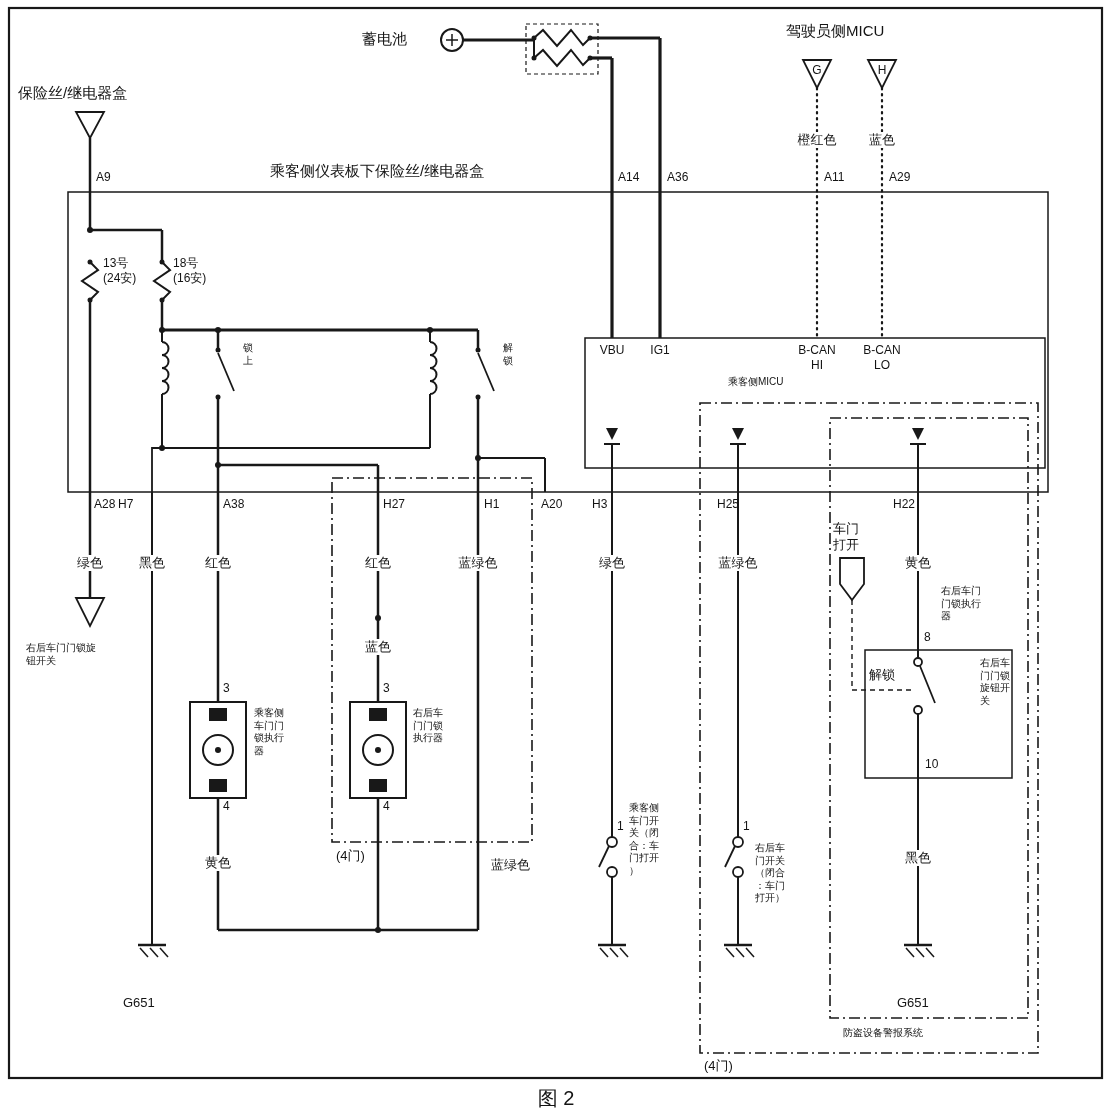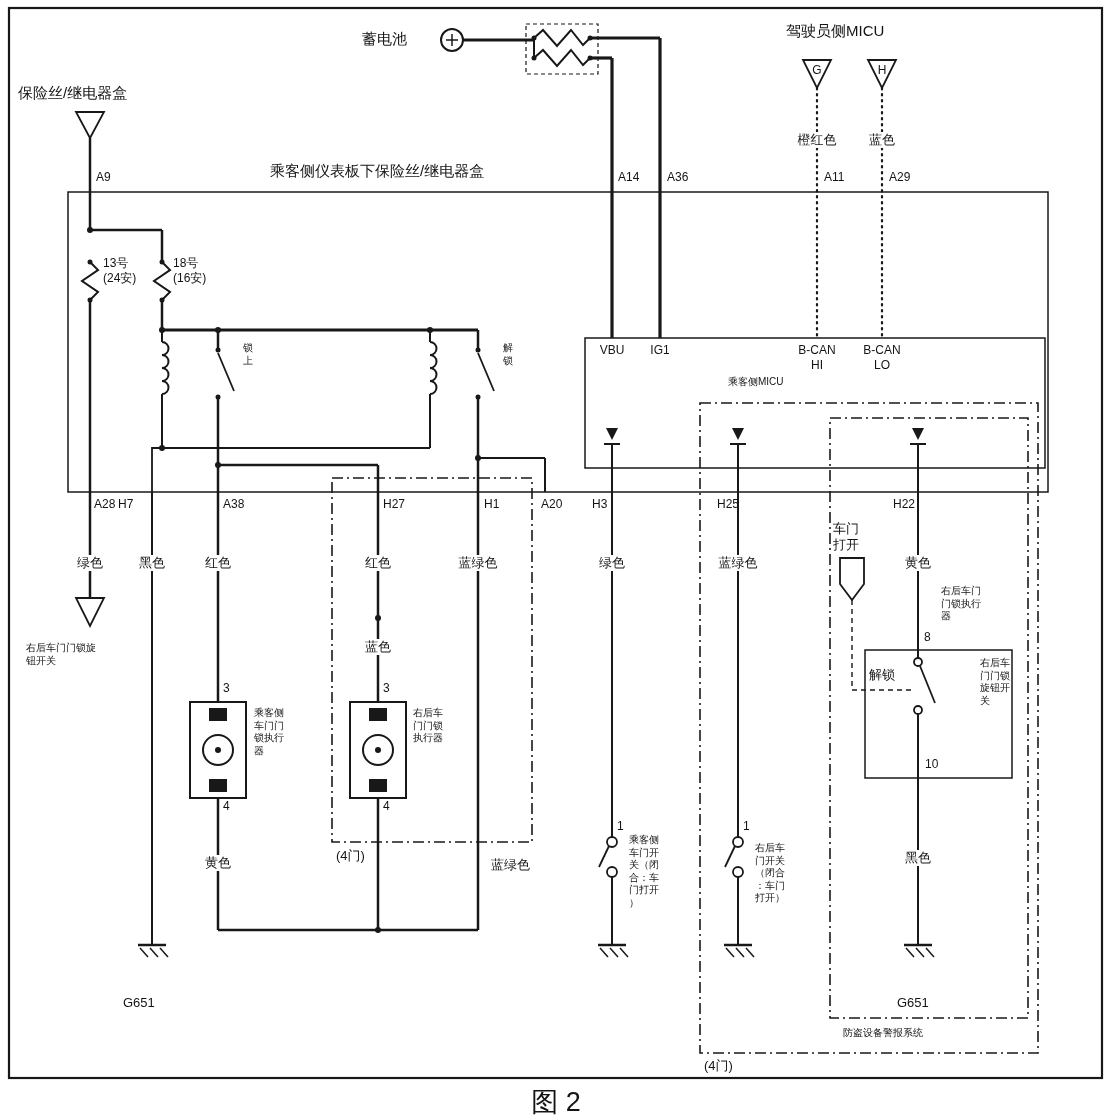--- a/index.html
+++ b/index.html
@@ -7,21 +7,21 @@
          font-family:"Liberation Sans","DejaVu Sans",sans-serif;}
   svg{position:absolute;left:0;top:0;}
   svg *{fill:none;stroke:#181818;}
   .f{fill:#181818;stroke:none;}
   .w1{stroke-width:1.5}.w18{stroke-width:1.8}.w2{stroke-width:2}.w25{stroke-width:2.5}.w32{stroke-width:3.2}
   .dotted{stroke-dasharray:1.5 4.5;stroke-linecap:round;stroke-width:2.2}
   .dashdot{stroke-dasharray:11 4 2 4;stroke-width:1.6}
   .dash{stroke-dasharray:5 4;stroke-width:1.4}
   .lbl{position:absolute;font-size:13px;color:#141414;line-height:1.25;line-break:anywhere;white-space:normal;}
   .nw{white-space:nowrap;line-break:auto;}
-  .s12{font-size:12px}.s14{font-size:10px}.s15{font-size:15px}.s20{font-size:27px}
+  .s12{font-size:12px}.s14{font-size:10px}.s15{font-size:15px}.s20{font-size:20px}
   .ctr{transform:translateX(-50%);}
   .wbg{background:#fff;padding:0 2px;}
   .tc{text-align:center;}
 </style>
 </head>
 <body>
 
 <div id="stage">
 
 <svg width="1112" height="1120" viewBox="0 0 1112 1120">
@@ -297,21 +297,21 @@
 <div class="lbl s12" style="left:743px;top:819px">1</div>
 <div class="lbl s12" style="left:924px;top:630px">8</div>
 <div class="lbl s12" style="left:925px;top:757px">10</div>
 
 <div class="lbl s14" style="left:254px;top:707px;width:32px">乘客侧车门门锁执行器</div>
 <div class="lbl s14" style="left:413px;top:707px;width:32px">右后车门门锁执行器</div>
 
 <div class="lbl nw" style="left:336px;top:848px">(4门)</div>
 <div class="lbl nw" style="left:704px;top:1058px">(4门)</div>
 
-<div class="lbl s14" style="left:629px;top:834px;width:34px">乘客侧车门开关（闭合：车门打开）</div>
+<div class="lbl s14" style="left:629px;top:802px;width:34px">乘客侧车门开关（闭合：车门打开）</div>
 <div class="lbl s14" style="left:755px;top:842px;width:34px">右后车门开关（闭合：车门打开）</div>
 
 <div class="lbl" style="left:833px;top:521px;width:34px">车门打开</div>
 <div class="lbl s14" style="left:941px;top:585px;width:48px">右后车门门锁执行器</div>
 <div class="lbl s14" style="left:980px;top:657px;width:32px">右后车门门锁旋钮开关</div>
 <div class="lbl wbg nw" style="left:867px;top:667px">解锁</div>
 
 <div class="lbl nw" style="left:123px;top:995px">G651</div>
 <div class="lbl nw" style="left:897px;top:995px">G651</div>
 

